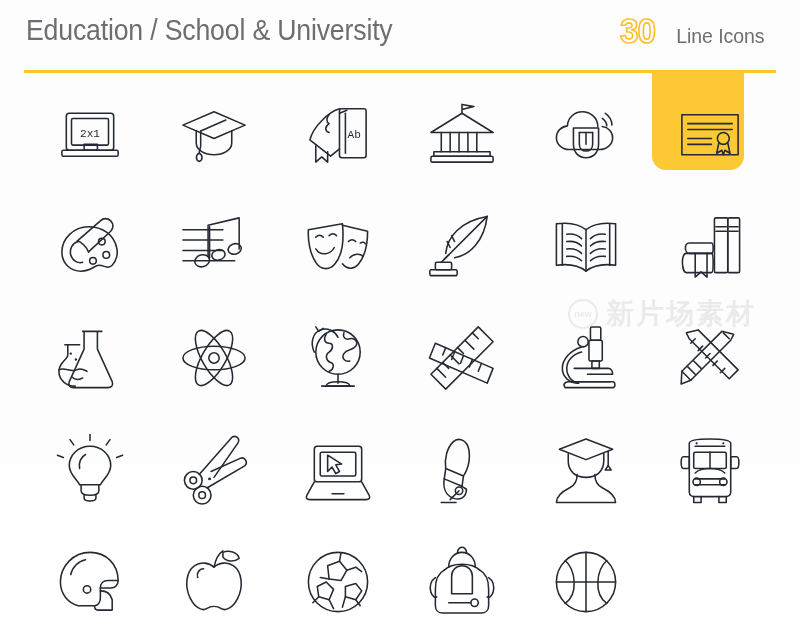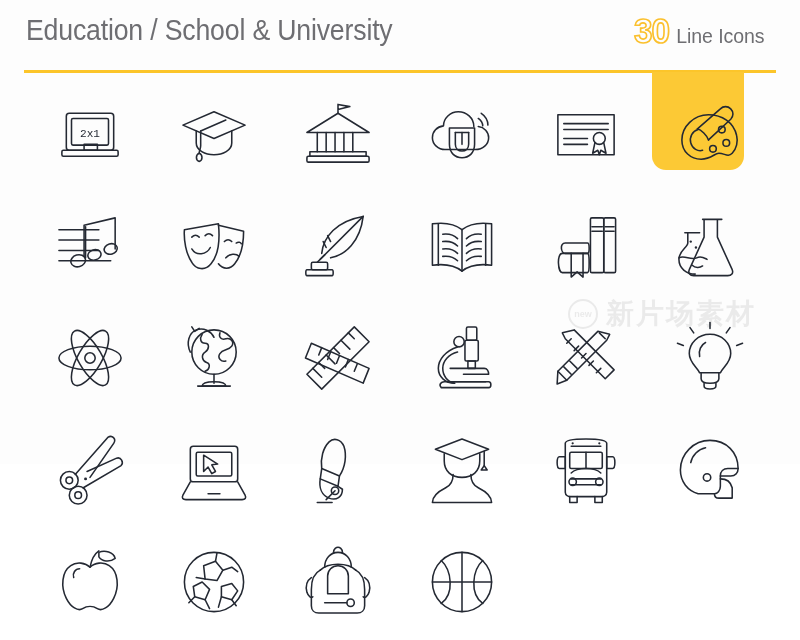--- a/index.html
+++ b/index.html
@@ -41,21 +41,21 @@
     white-space: nowrap;
     transform: scaleX(0.92);
     transform-origin: left center;
   }
   .count-wrap {
     position: absolute;
     right: 32px;
     top: 13px;
     display: flex;
     align-items: baseline;
-    gap: 3px;
+    gap: 17px;
   }
   .count-num {
     font-family: "Liberation Sans", sans-serif;
     font-size: 35px;
     font-weight: 700;
     line-height: 1;
     color: transparent;
     -webkit-text-stroke: 1.7px #fbc02d;
     letter-spacing: -1px;
     transform: scaleX(0.95);
@@ -198,20 +198,31 @@
     <div class="cell">
       <svg viewBox="0 0 100 100">
         <path class="s" d="M50 20 L92 38 L50 56 L8 38 Z"></path>
         <path class="s" d="M26 46 L26 62 C26 72 38 78 50 78 C62 78 74 72 74 62 L74 46"></path>
         <path class="s" d="M66 31 L32 46"></path>
         <path class="s" d="M32 46 L32 66 C32 70 30 72 30 76"></path>
         <path class="s" d="M30 76 C25 78 25 86 30 87 C35 86 35 78 30 76 Z"></path>
       </svg>
     </div>
 
+    <div class="cell">
+      <svg viewBox="0 0 100 100">
+        <rect class="s" x="52" y="16" width="36" height="66" rx="3"></rect>
+        <path class="s" d="M60 22 L60 76"></path>
+        <path class="s" d="M52 22 L62 18"></path>
+        <path class="s" d="M52 16 C44 18 36 24 28 32 C20 40 14 50 12 58 L40 80 L52 70"></path>
+        <path class="s" d="M38 24 C34 28 34 34 38 36 C32 40 32 46 38 48"></path>
+        <path class="s" d="M20 66 L20 88 L28 81 L36 88 L36 74"></path>
+        <text x="72" y="56" text-anchor="middle" font-size="17">Ab</text>
+      </svg>
+    </div>
 
     <div class="cell">
       <svg viewBox="0 0 100 100">
         <path class="s" d="M50 22 L92 48 L8 48 Z"></path>
         <path class="s" d="M50 22 L50 10 L66 13 L50 17"></path>
         <path class="s" d="M22 48 L22 74 M34 48 L34 74 M46 48 L46 74 M58 48 L58 74 M70 48 L70 74"></path>
         <rect class="s" x="12" y="74" width="76" height="6"></rect>
         <rect class="s" x="8" y="80" width="84" height="8" rx="2"></rect>
       </svg>
     </div>

